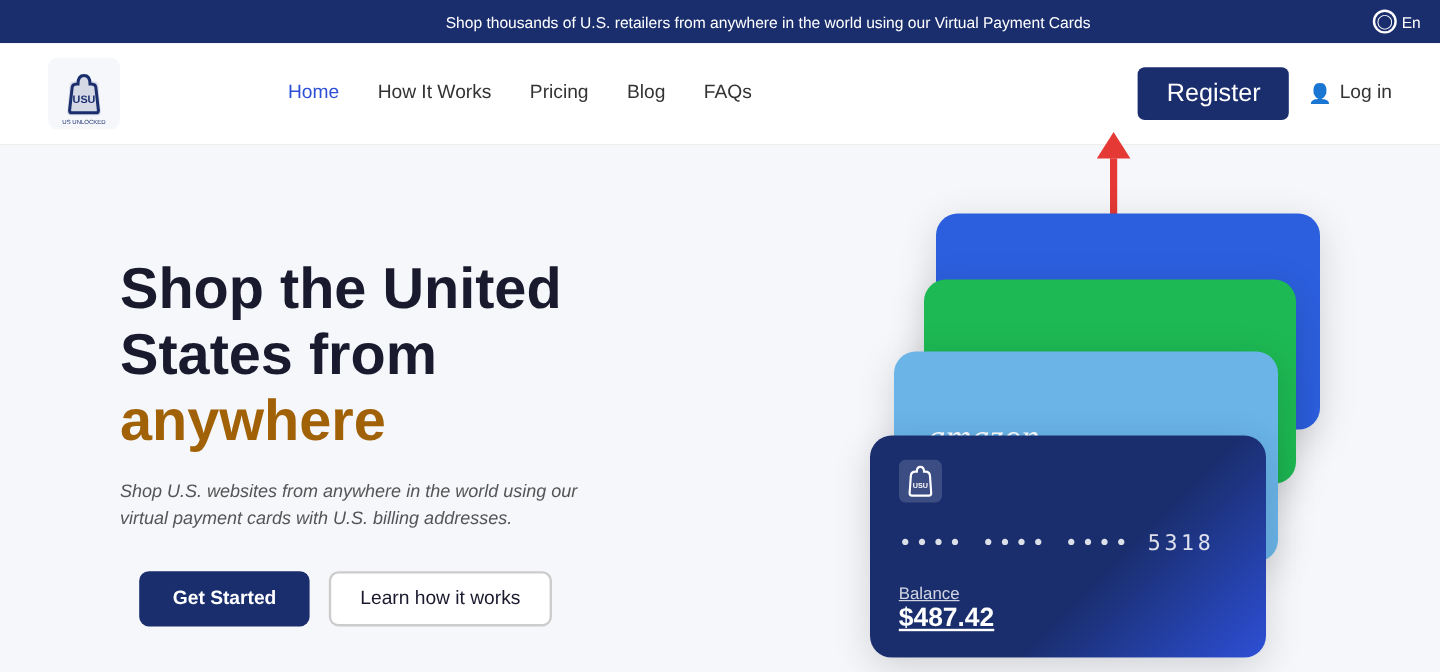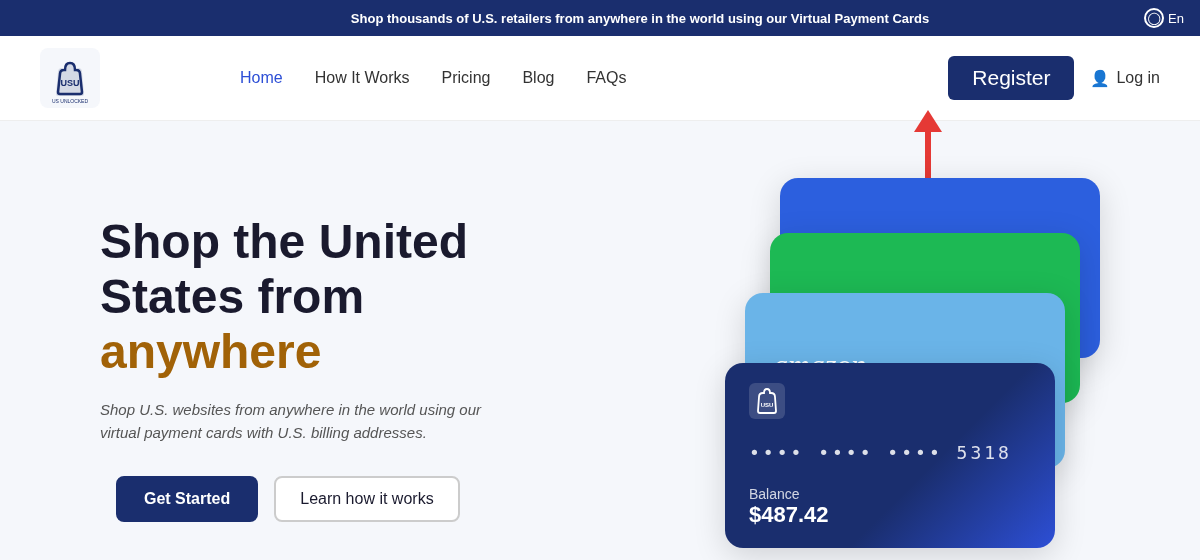--- a/index.html
+++ b/index.html
@@ -9,21 +9,21 @@
     .top-banner {
       background: #1a2e6e;
       color: white;
       text-align: center;
       font-size: 13px;
       padding: 8px 16px;
       display: flex;
       align-items: center;
       justify-content: space-between;
     }
-    .top-banner-text { flex: 1; text-align: center; font-weight: bold; }
+    .top-banner-text { flex: 1; text-align: center; }
     .top-banner-lang {
       display: flex;
       align-items: center;
       gap: 4px;
       font-size: 13px;
       color: white;
     }
 
     
     .header {
@@ -271,20 +271,21 @@
       height: 36px;
     }
     .card-number {
       color: rgba(255,255,255,0.85);
       font-size: 18px;
       letter-spacing: 3px;
       font-family: monospace;
     }
     .card-balance {
       color: white;
+      text-decoration: underline;
     }
     .card-balance-label {
       font-size: 14px;
       opacity: 0.8;
     }
     .card-balance-amount {
       font-size: 22px;
       font-weight: 700;
     }
 

